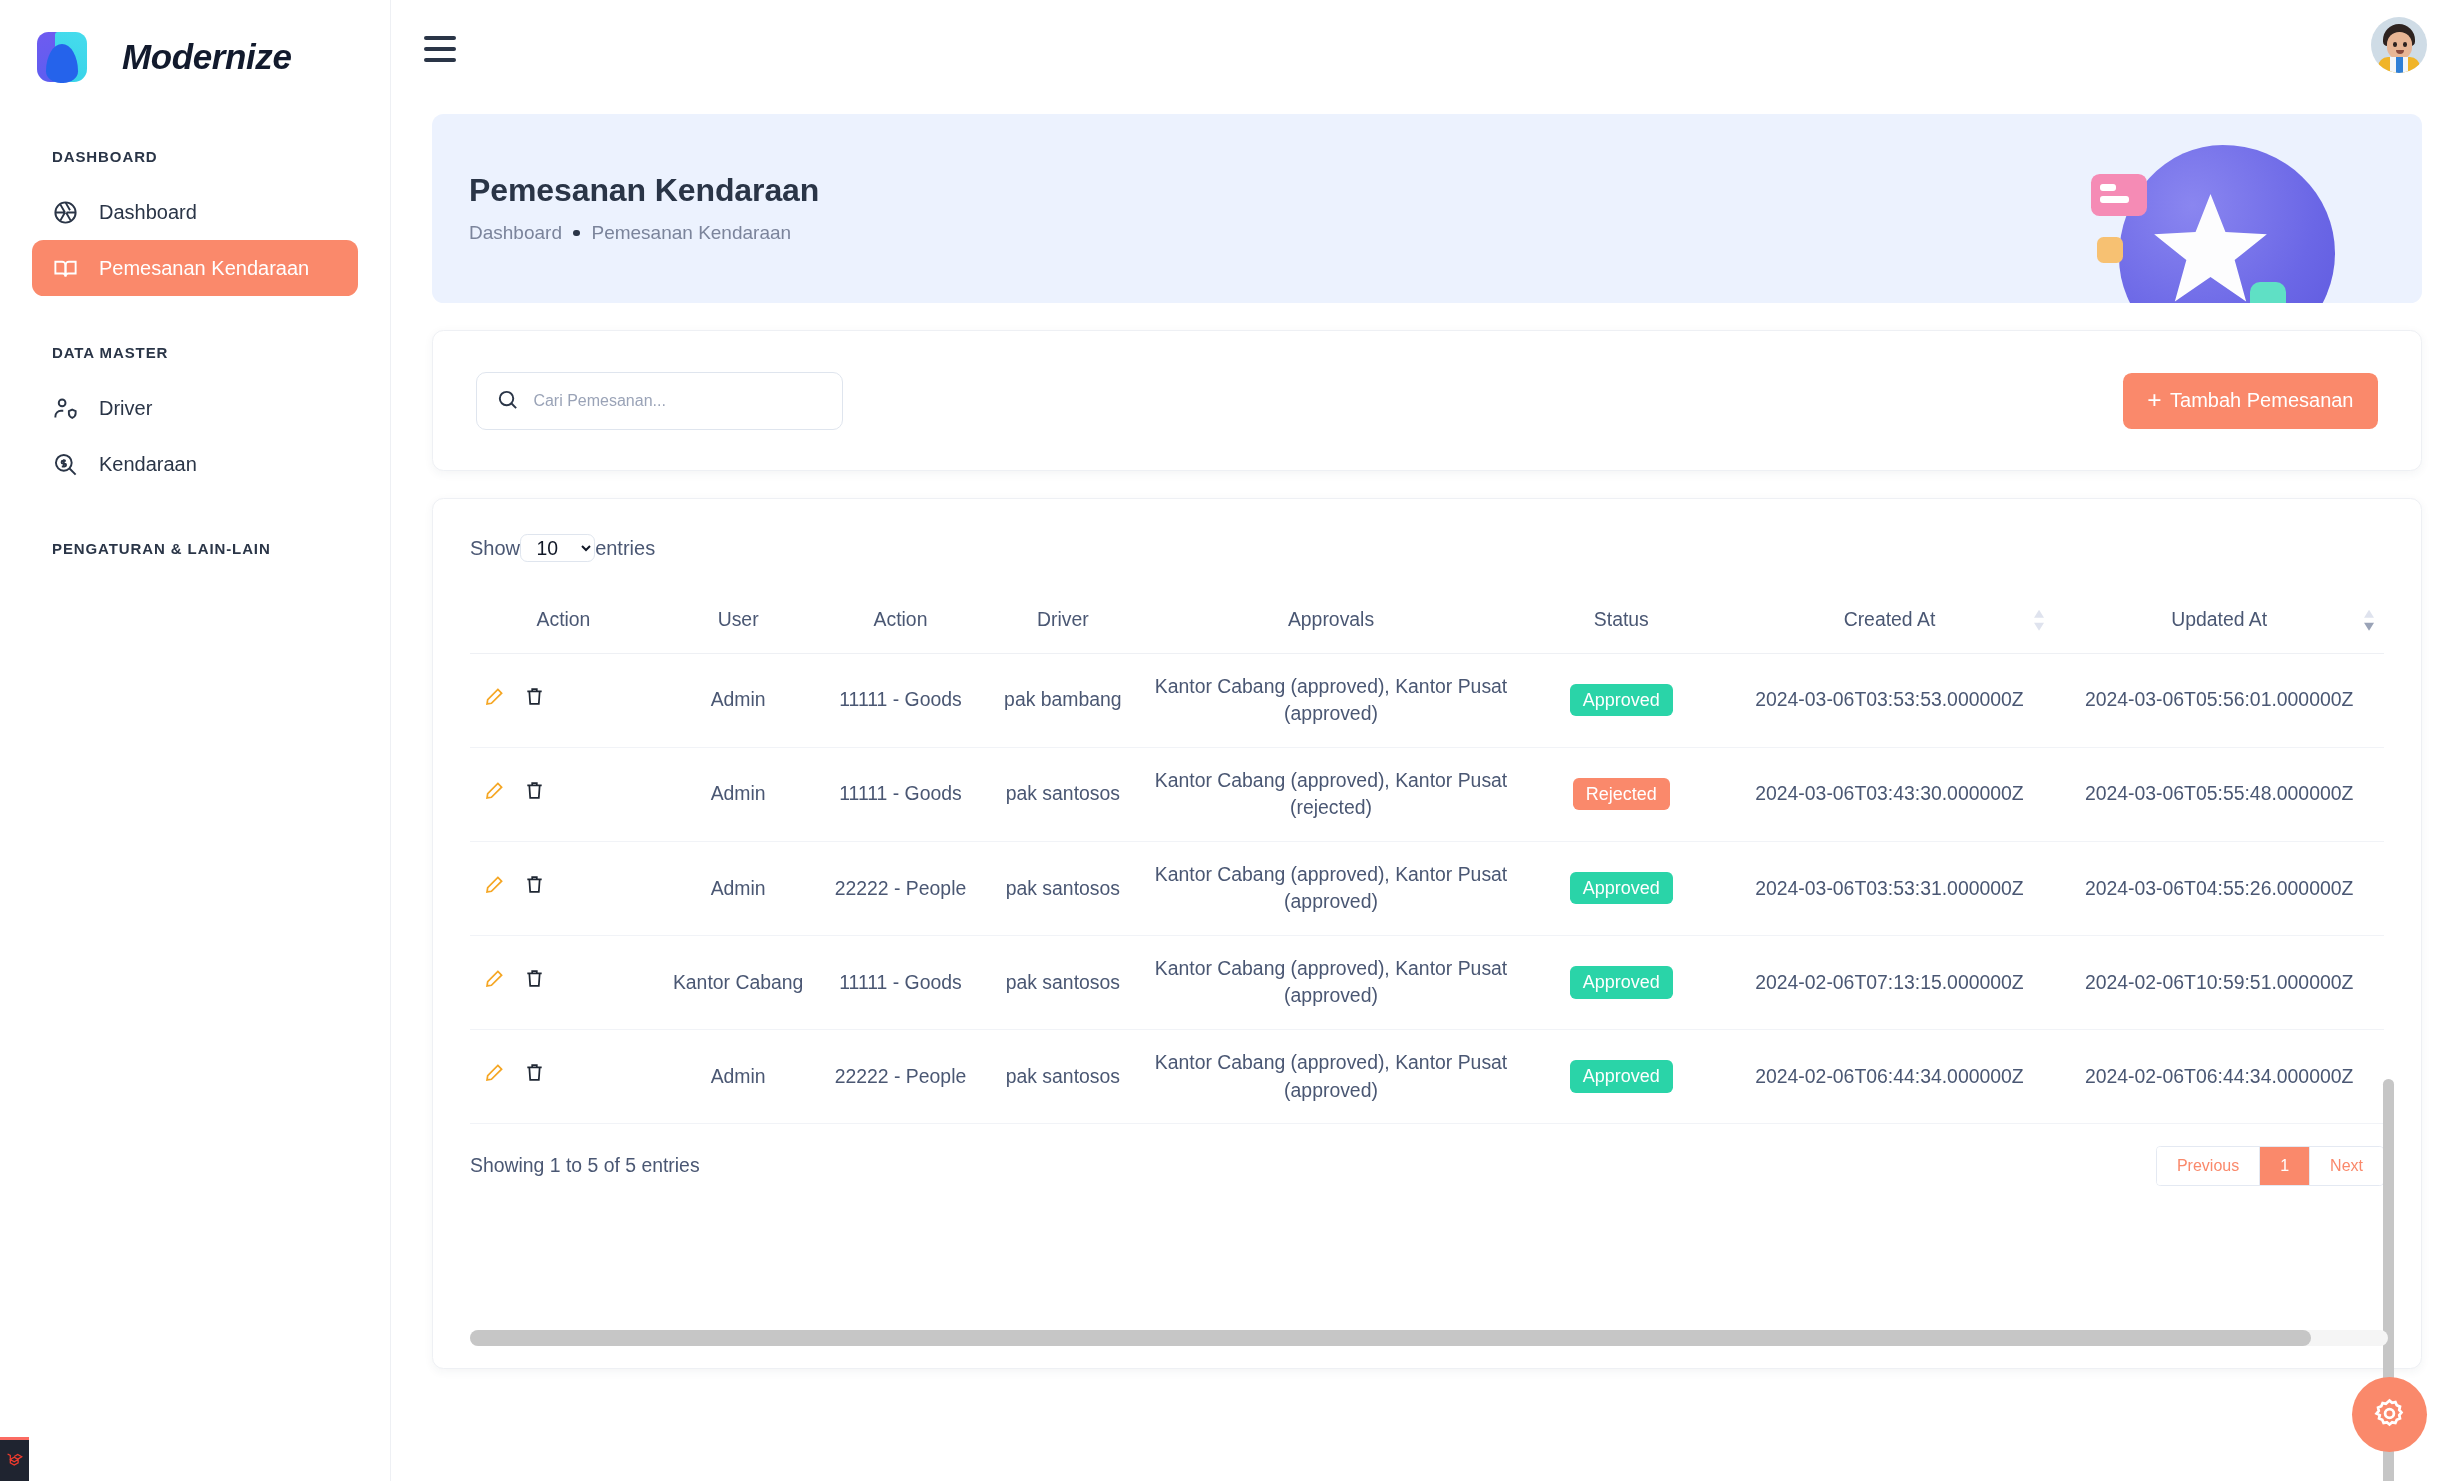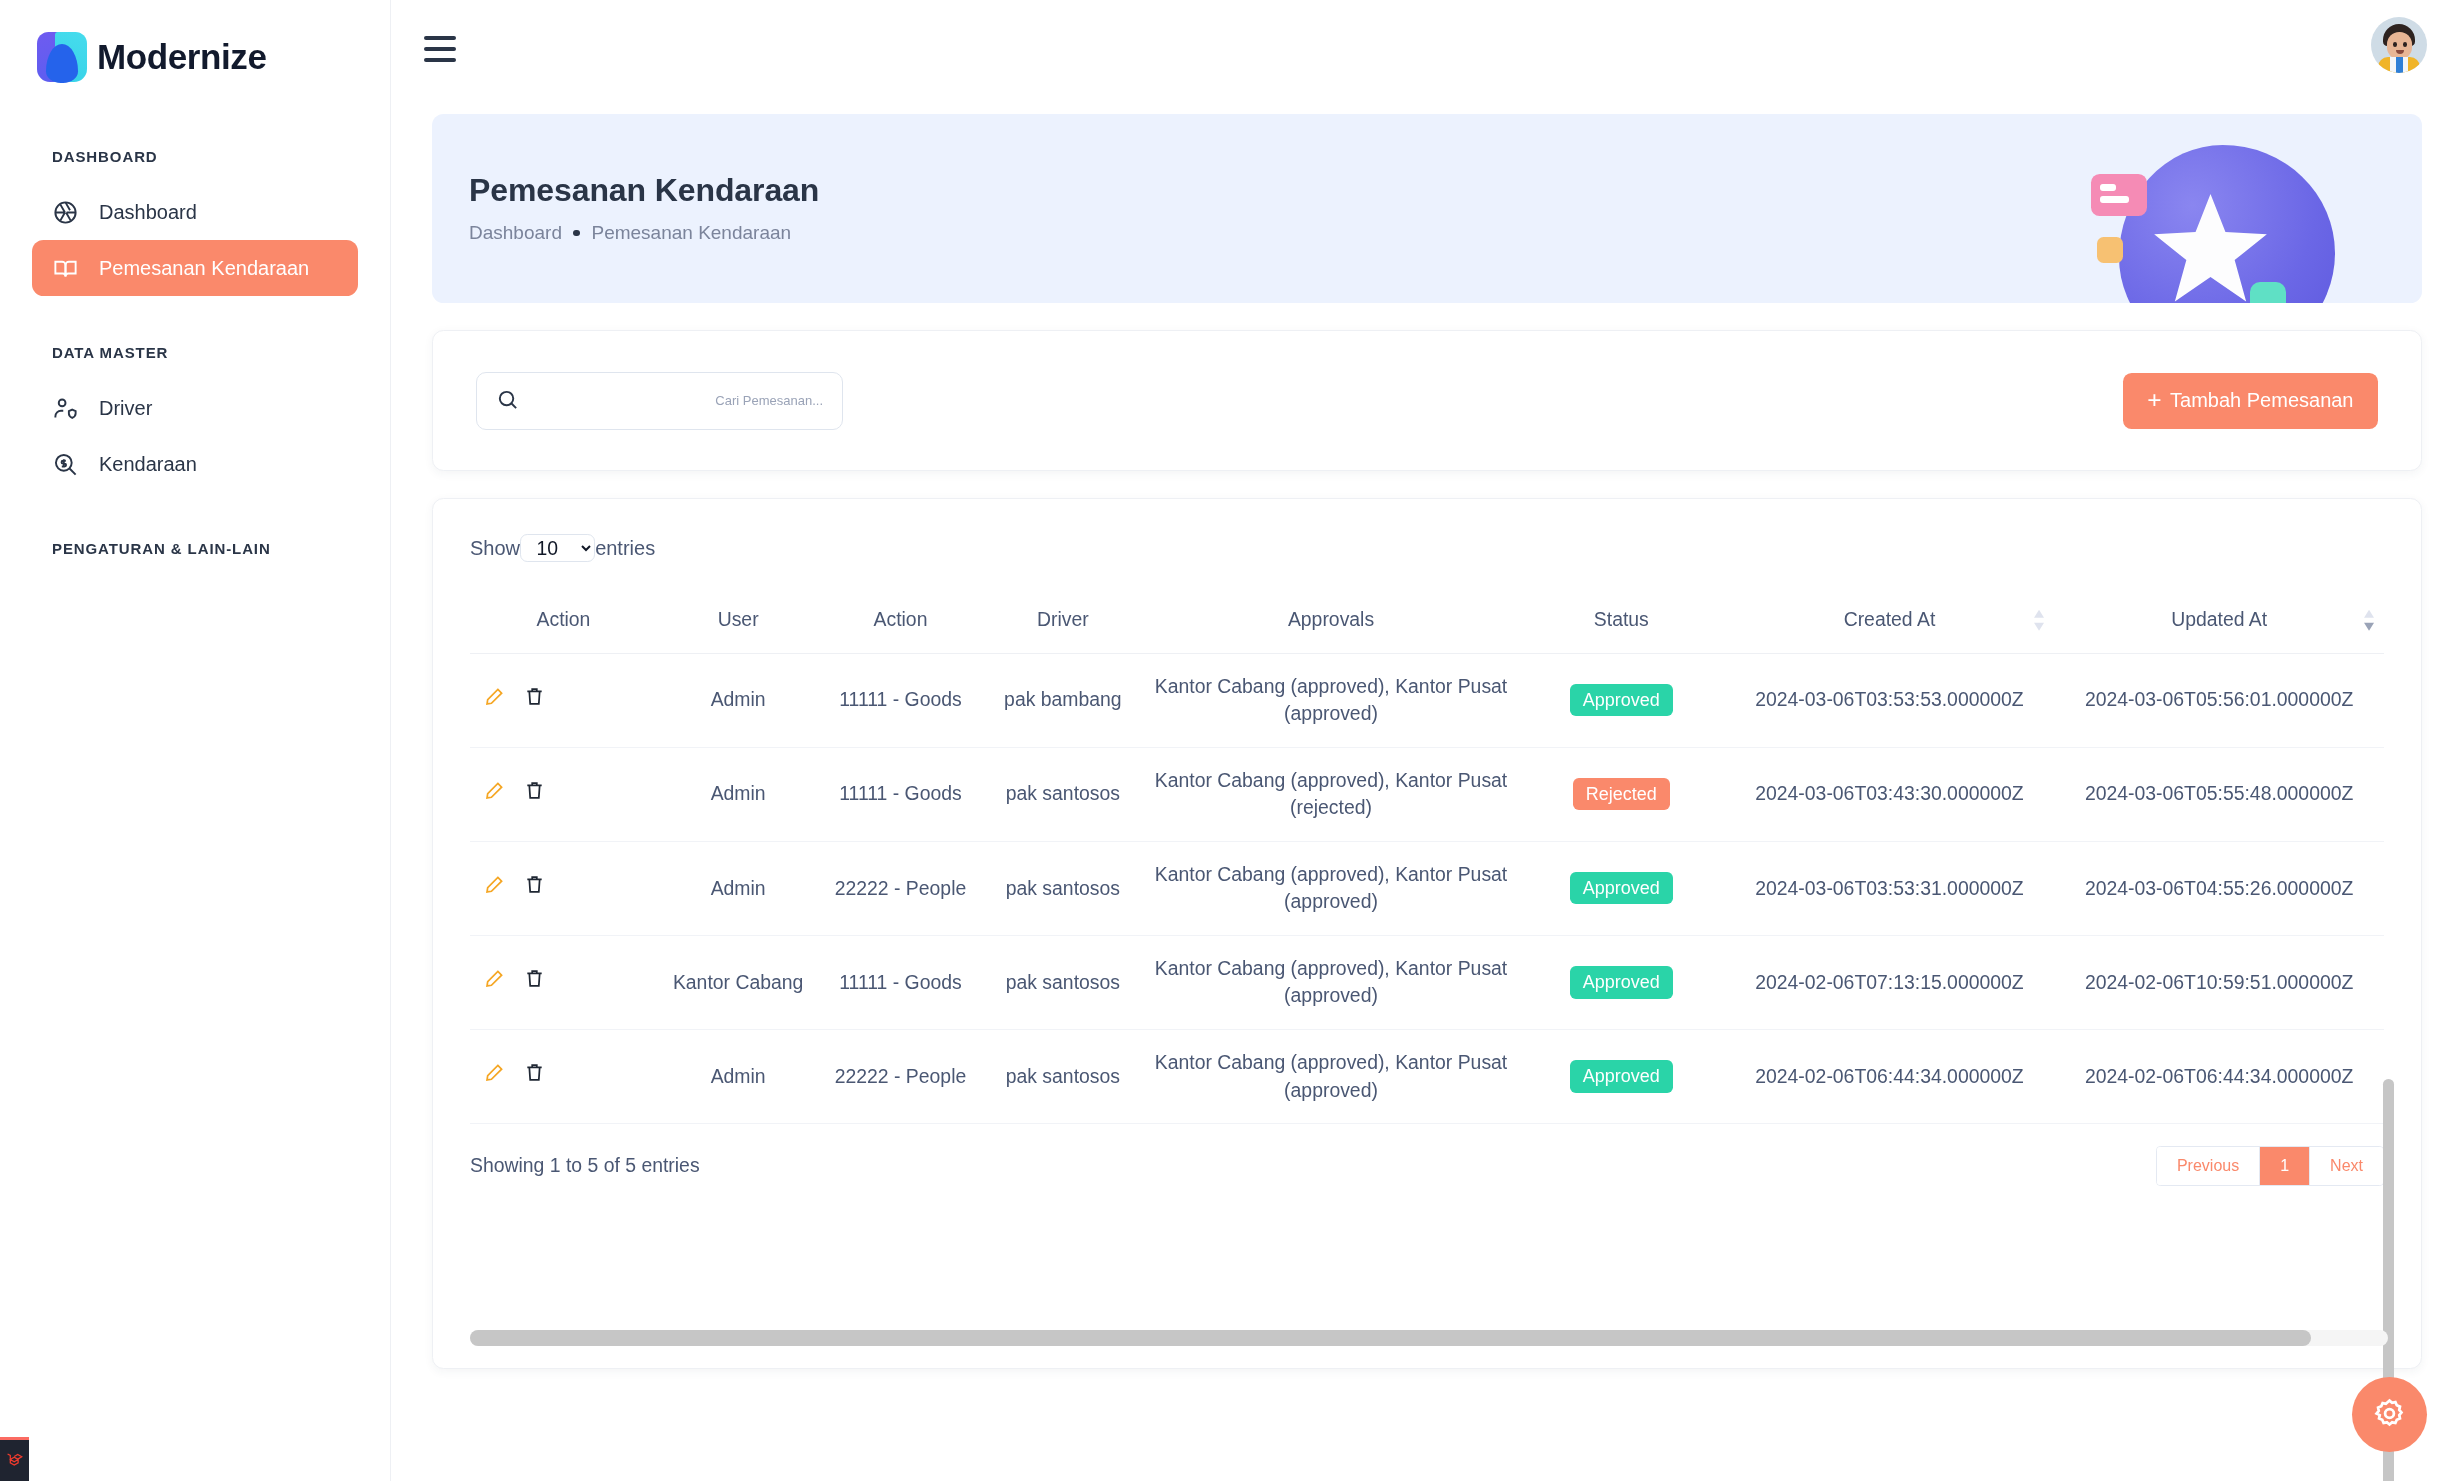--- a/index.html
+++ b/index.html
@@ -12,22 +12,23 @@
   body { position: relative; }
 
   
   #sidebar {
     position: absolute; left: 0; top: 0;
     width: 391px; height: 1482px;
     background: #ffffff;
     border-right: 1.4px solid #eef0f4;
   }
   .brand {
-    display: flex; align-items: center; gap: 10px;
+    display: flex; align-items: center; gap: 35px;
     padding: 32px 0 0 37px;
+    font-style: italic;
   }
   .brand-mark { width: 50px; height: 50px; position: relative; }
   .brand-mark .leaf-a {
     position: absolute; left: 0; top: 0; width: 32px; height: 50px;
     background: linear-gradient(160deg,#6f5bf0 0%, #5b5ef0 100%);
     border-radius: 11.5px 2.9px 16px 13px;
   }
   .brand-mark .leaf-b {
     position: absolute; right: 0; top: 0; width: 32px; height: 50px;
     background: linear-gradient(200deg,#46dced 0%, #37d2e8 100%);
@@ -150,22 +151,22 @@
     display: flex; align-items: center; justify-content: space-between;
     padding: 0 43px;
   }
   #search-box {
     width: 367px; height: 58px;
     border: 0.7px solid #dfe5ee; border-radius: 10px;
     display: flex; align-items: center; gap: 14.4px; padding: 0 19px;
   }
   #search-box svg { width: 23px; height: 23px; fill: none; stroke: #2a3547; stroke-width: 2; flex:none; }
   #search-input {
-    border: none; outline: none; font-size: 13px; color: #2a3547;
-    font-family: "Liberation Sans", sans-serif; width: 100%; background: transparent; text-align: right;
+    border: none; outline: none; font-size: 16px; color: #2a3547;
+    font-family: "Liberation Sans", sans-serif; width: 100%; background: transparent;
   }
   #search-input::placeholder { color: #9aa3b7; }
   #add-button {
     background: #fa896b; color: #ffffff; border: none; border-radius: 8.6px;
     height: 56px; padding: 0 24.5px; font-size: 20px; cursor: pointer;
     font-family: "Liberation Sans", sans-serif;
     display: flex; align-items: center; gap: 8.6px;
   }
   #add-button .plus { font-size: 24.5px; font-weight: 400; line-height: 1; }
 

